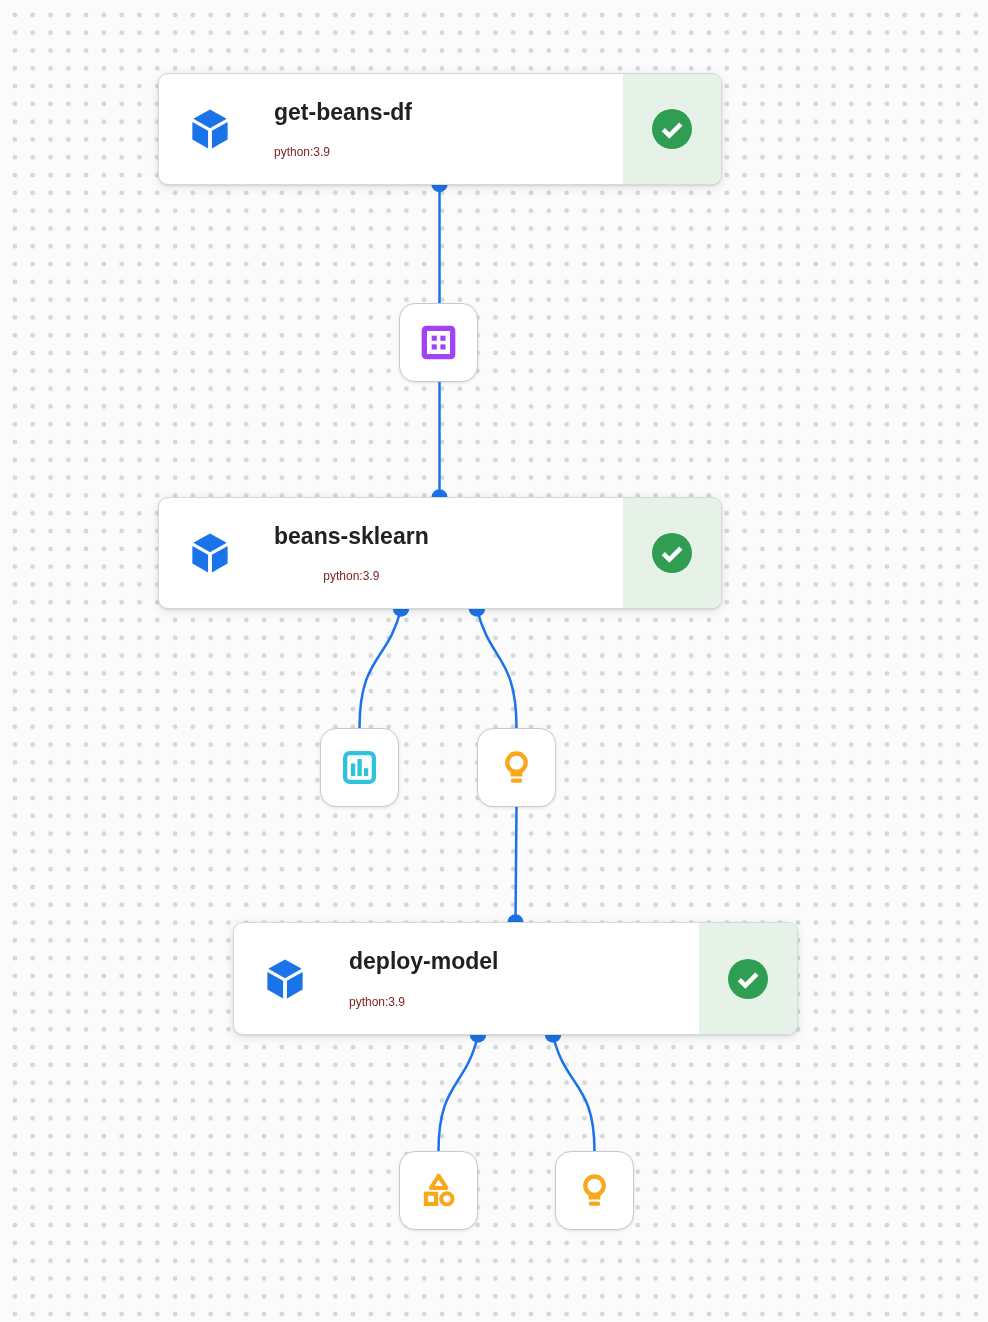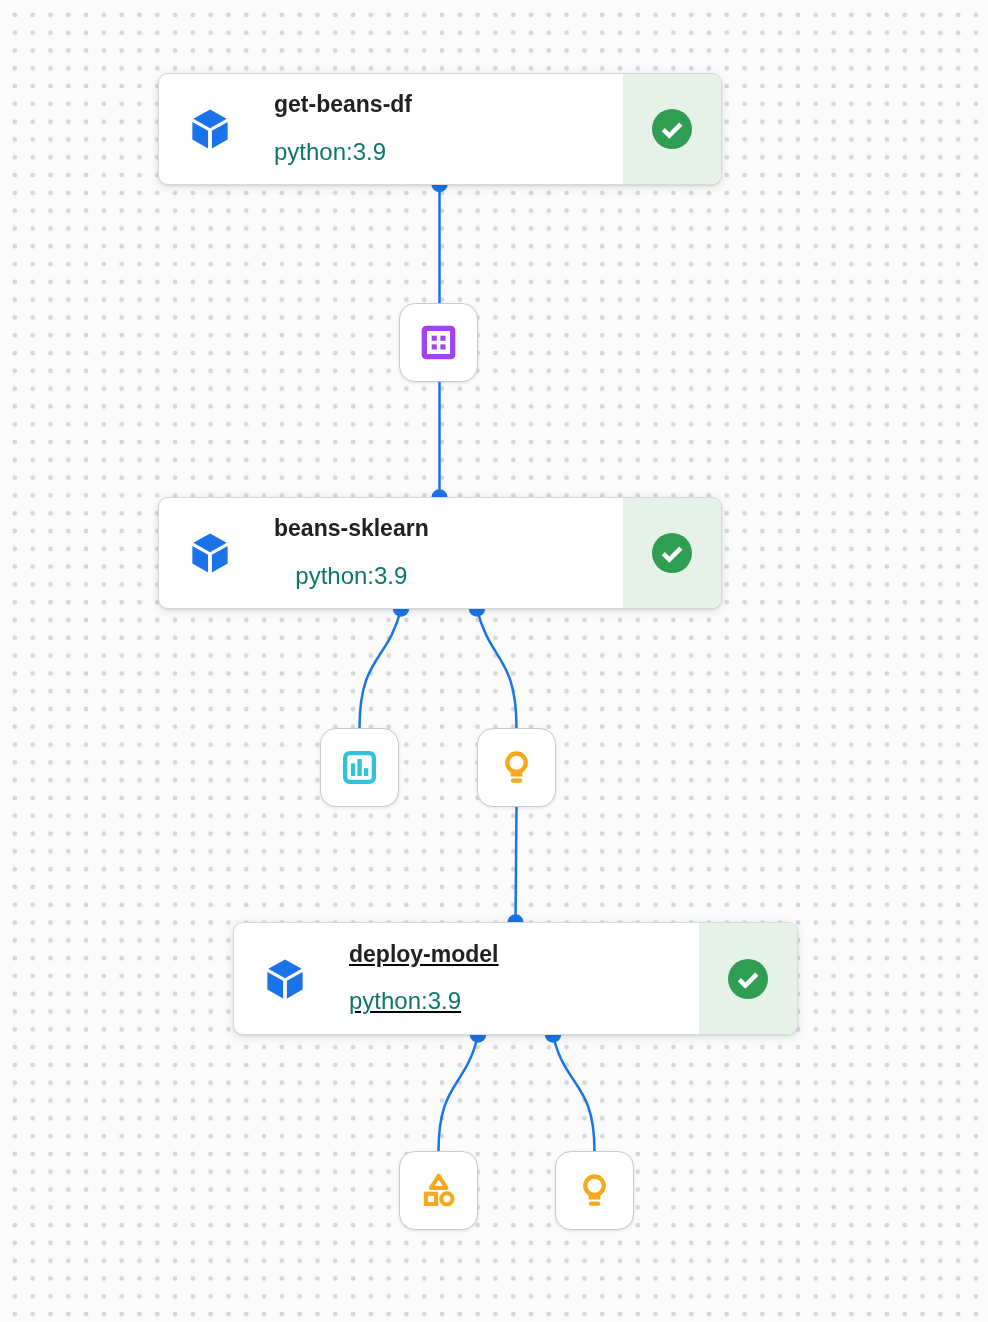--- a/index.html
+++ b/index.html
@@ -34,21 +34,21 @@
     box-sizing:border-box;
     cursor:pointer;
   }
   .node-icon{margin-left:28px;width:46px;height:46px;flex:0 0 auto;display:flex;}
   .node-text{margin-left:41px;display:flex;flex-direction:column;justify-content:center;gap:14px;}
   .node-title{
     font-size:23px;font-weight:700;color:#202124;line-height:1.2;
     white-space:nowrap;
   }
   .node-subtitle{
-    font-size:24px;font-weight:400;color:#0f766e;line-height:1.2;
+    font-size:12px;font-weight:400;color:#7f1d1d;line-height:1.2;
     margin-top:5px;white-space:nowrap;
   }
   .status-panel{
     position:absolute;right:0;top:0;bottom:0;width:98px;
     background:#e6f1e8;
     border-radius:0 9px 9px 0;
     display:flex;align-items:center;justify-content:center;
   }
   .status-panel svg{width:40px;height:40px;}
   
@@ -121,21 +121,21 @@
       <span class="node-subtitle">python:3.9</span>
     </span>
     <span class="status-panel">
       <svg viewBox="0 0 24 24">
         <circle cx="12" cy="12" r="12" fill="#2f9e52"></circle>
         <path d="M6.8 12.4 L10.4 16 L17.3 9.1" fill="none" stroke="#ffffff" stroke-width="2.7"></path>
       </svg>
     </span>
   </div>
 
-  <div class="node-card" style="left:233px;top:922px;width:565px;height:113px;text-decoration:underline;">
+  <div class="node-card" style="left:233px;top:922px;width:565px;height:113px;">
     <span class="node-icon">
       <svg viewBox="0 0 24 24" width="46" height="46">
         <polygon points="12,1.8 20.7,6.7 12,11.6 3.3,6.7" fill="#1a73e8"></polygon>
         <polygon points="2.8,8.3 11,12.9 11,22.2 2.8,17.5" fill="#1a73e8"></polygon>
         <polygon points="21.2,8.3 13,12.9 13,22.2 21.2,17.5" fill="#1a73e8"></polygon>
       </svg>
     </span>
     <span class="node-text">
       <span class="node-title">deploy-model</span>
       <span class="node-subtitle">python:3.9</span>

